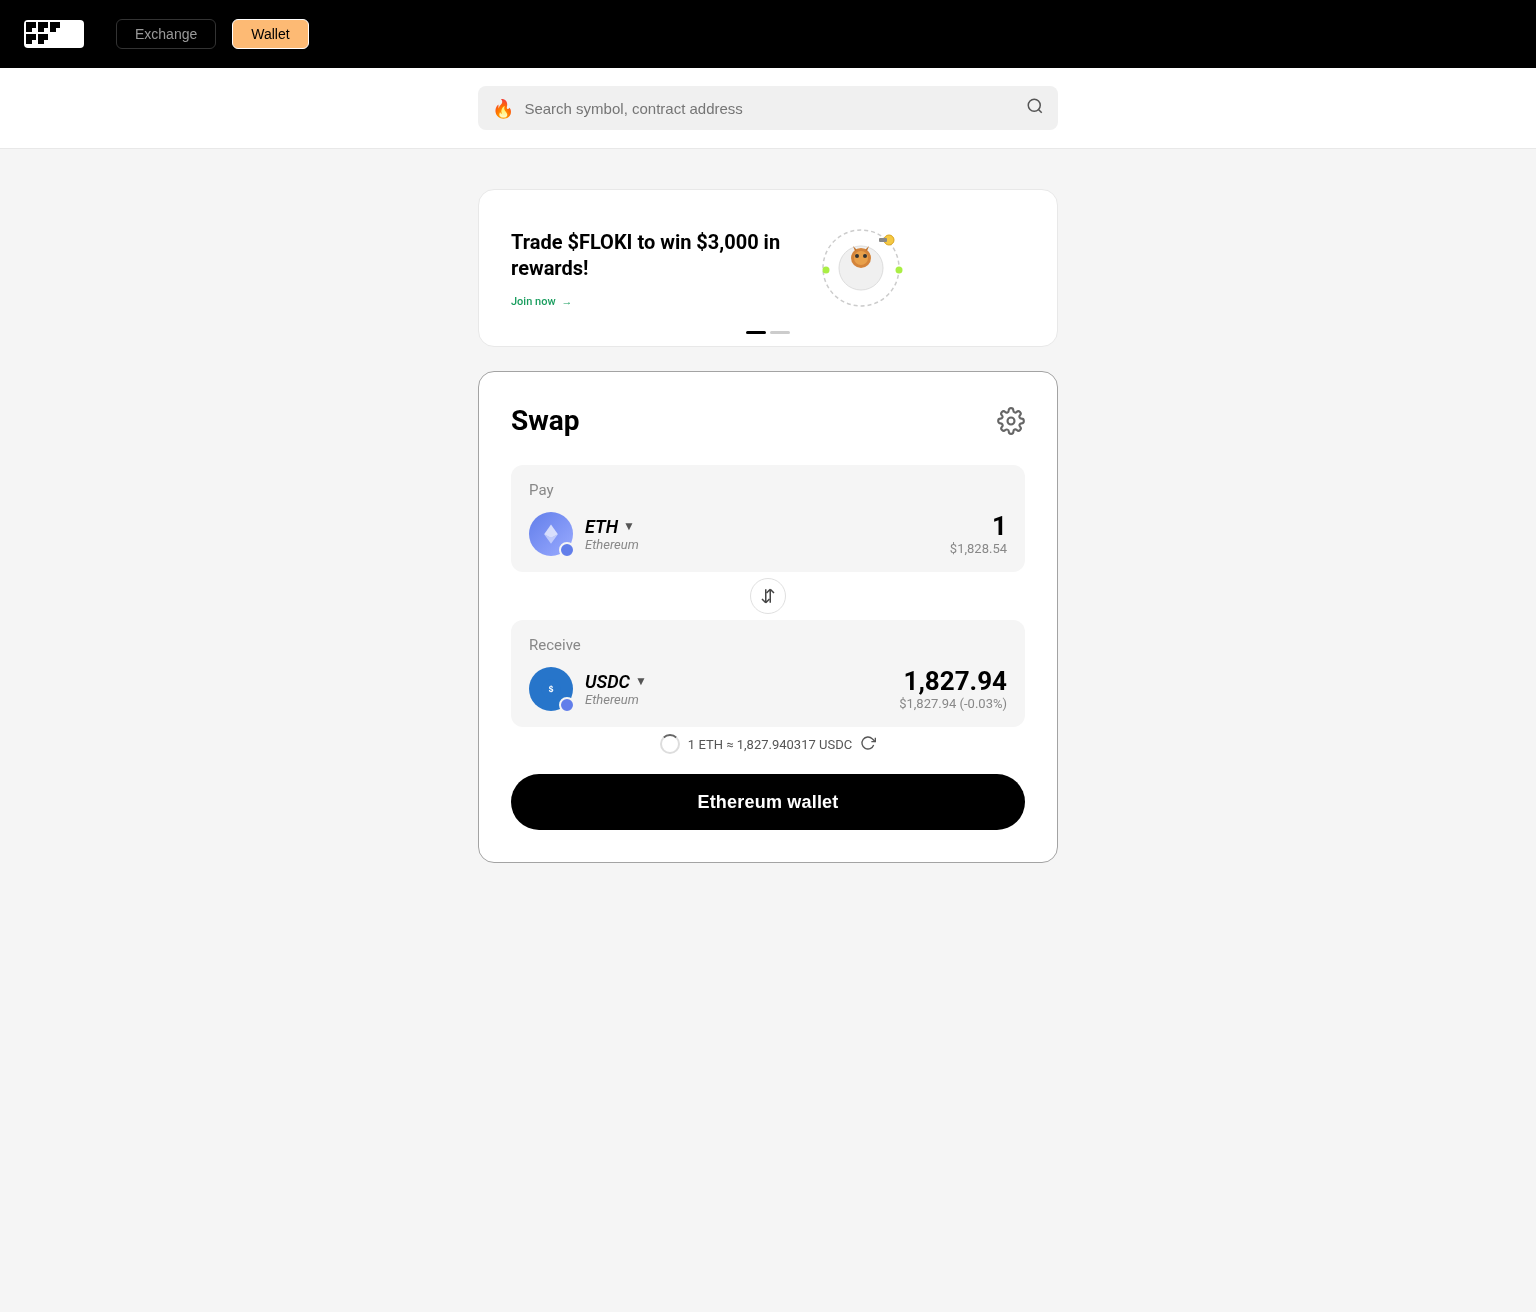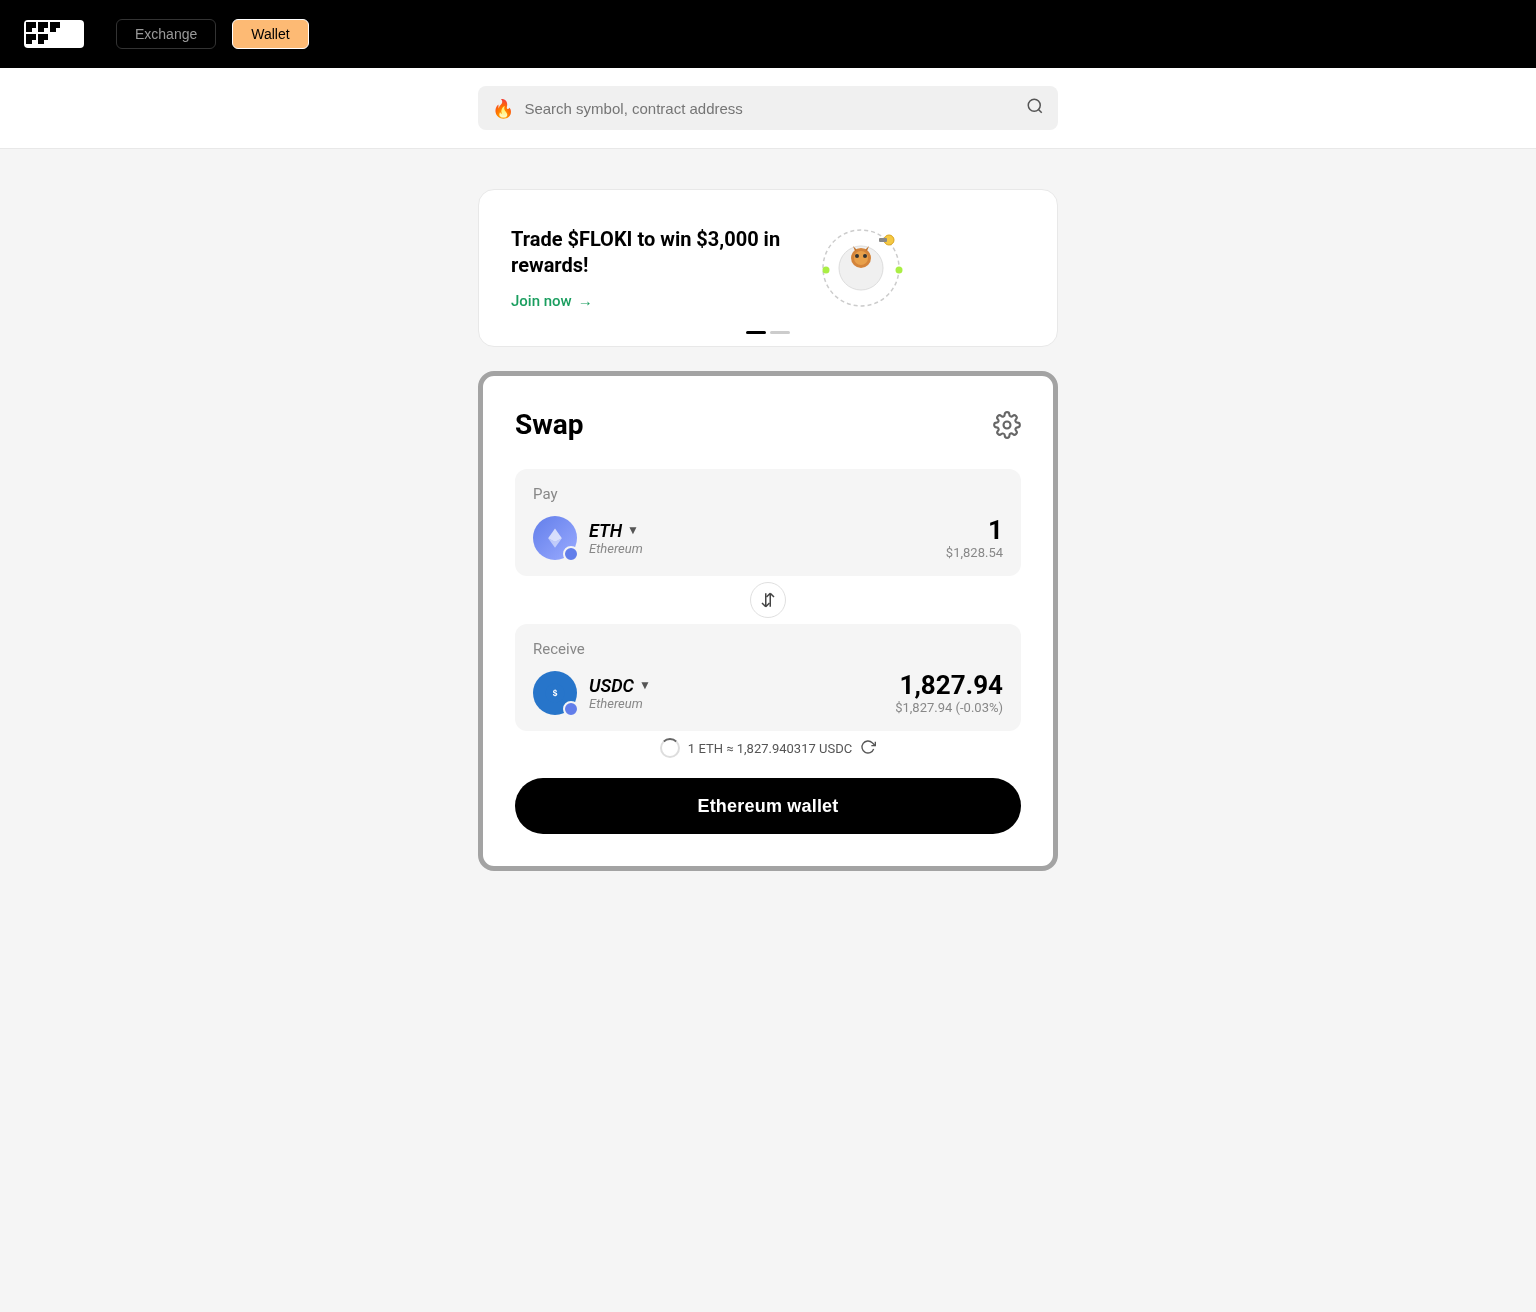--- a/index.html
+++ b/index.html
@@ -102,21 +102,21 @@
     .promo-text h2 {
       font-size: 20px;
       font-weight: 700;
       color: #000;
       line-height: 1.3;
       max-width: 300px;
       margin-bottom: 14px;
     }
     .promo-link {
       color: #1a9e5f;
-      font-size: 15px;
+      font-size: 11px;
       font-weight: 500;
       text-decoration: none;
       display: flex;
       align-items: center;
       gap: 6px;
       cursor: pointer;
     }
     .promo-image {
       width: 100px;
       height: 100px;
@@ -139,21 +139,21 @@
     }
     .dot.active {
       background: #000;
     }
 
     
     .swap-card {
       width: 580px;
       background: #fff;
       border-radius: 16px;
-      border: 5px solid #a3a3a3;
+      border: 1px solid #a3a3a3;
       padding: 32px;
     }
     .swap-header {
       display: flex;
       align-items: center;
       justify-content: space-between;
       margin-bottom: 28px;
     }
     .swap-title {
       font-size: 28px;

